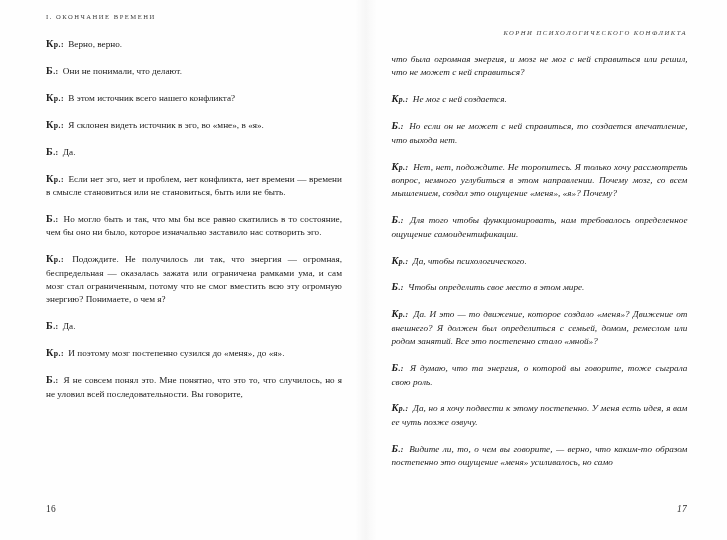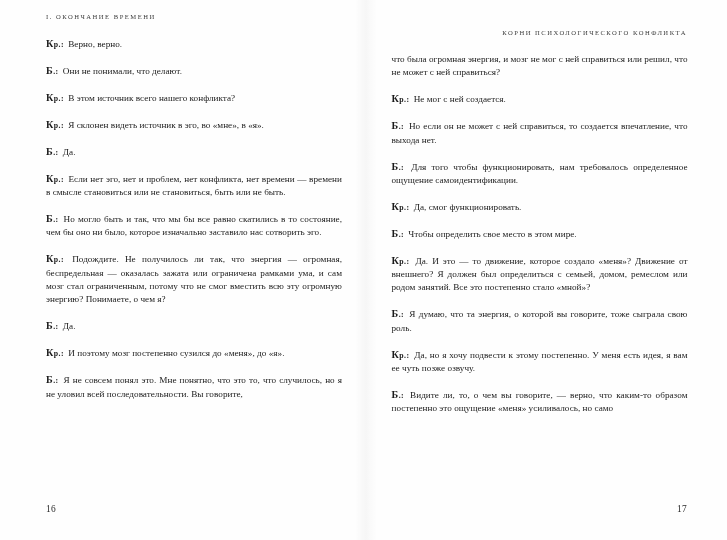--- a/index.html
+++ b/index.html
@@ -42,21 +42,21 @@
   }
 
   .page {
     position: relative;
     width: 363.5px;
     height: 540px;
     box-sizing: border-box;
     background: #fefefe;
   }
   .page-left  { padding: 12px 22px 18px 46px; }
-  .page-right { padding: 28px 40px 18px 28px; }
+  .page-right { padding: 28px 40px 18px 28px; font-style: italic; }
 
   .running-head {
     font-size: 6.6px;
     letter-spacing: 1.5px;
     color: #3a3a3a;
     text-transform: uppercase;
     white-space: nowrap;
     height: 10px;
     line-height: 10px;
     font-variant: small-caps;
@@ -127,22 +127,23 @@
   </div>
 
   <div class="gutter"></div>
 
   <div class="page page-right">
     <div class="running-head rh-right">Корни психологического конфликта</div>
     <div class="body-col" id="right-col">
         <p class="para"><span>что была огромная энергия, и мозг не мог с ней справиться или решил, что не может с ней справиться?</span></p>
         <p class="para"><span class="speaker"><span class="cap">К</span><span class="rest">р.:</span></span> <span>Не мог с ней создается.</span></p>
         <p class="para"><span class="speaker"><span class="cap">Б</span><span class="rest">.:</span></span> <span>Но если он не может с ней справиться, то создается впечатление, что выхода нет.</span></p>
+        <p class="para"><span class="speaker"><span class="cap">К</span><span class="rest">р.:</span></span> <span>Нет, нет, подождите. Не торопитесь. Я только хочу рассмотреть вопрос, немного углубиться в этом направлении. Почему мозг, со всем мышлением, создал это ощущение «меня», «я»? Почему?</span></p>
         <p class="para"><span class="speaker"><span class="cap">Б</span><span class="rest">.:</span></span> <span>Для того чтобы функционировать, нам требовалось определенное ощущение самоидентификации.</span></p>
-        <p class="para"><span class="speaker"><span class="cap">К</span><span class="rest">р.:</span></span> <span>Да, смог функционировать.</span></p>
+        <p class="para"><span class="speaker"><span class="cap">К</span><span class="rest">р.:</span></span> <span>Да, чтобы психологического.</span></p>
         <p class="para"><span class="speaker"><span class="cap">Б</span><span class="rest">.:</span></span> <span>Чтобы определить свое место в этом мире.</span></p>
         <p class="para"><span class="speaker"><span class="cap">К</span><span class="rest">р.:</span></span> <span>Да. И это — то движение, которое создало «меня»? Движение от внешнего? Я должен был определиться с семьей, домом, ремеслом или родом занятий. Все это постепенно стало «мной»?</span></p>
         <p class="para"><span class="speaker"><span class="cap">Б</span><span class="rest">.:</span></span> <span>Я думаю, что та энергия, о которой вы говорите, тоже сыграла свою роль.</span></p>
         <p class="para"><span class="speaker"><span class="cap">К</span><span class="rest">р.:</span></span> <span>Да, но я хочу подвести к этому постепенно. У меня есть идея, я вам ее чуть позже озвучу.</span></p>
         <p class="para"><span class="speaker"><span class="cap">Б</span><span class="rest">.:</span></span> <span>Видите ли, то, о чем вы говорите, — верно, что каким-то образом постепенно это ощущение «меня» усиливалось, но само</span></p>
       </div>
     <div class="folio folio-right">17</div>
   </div>
 
 </div>

